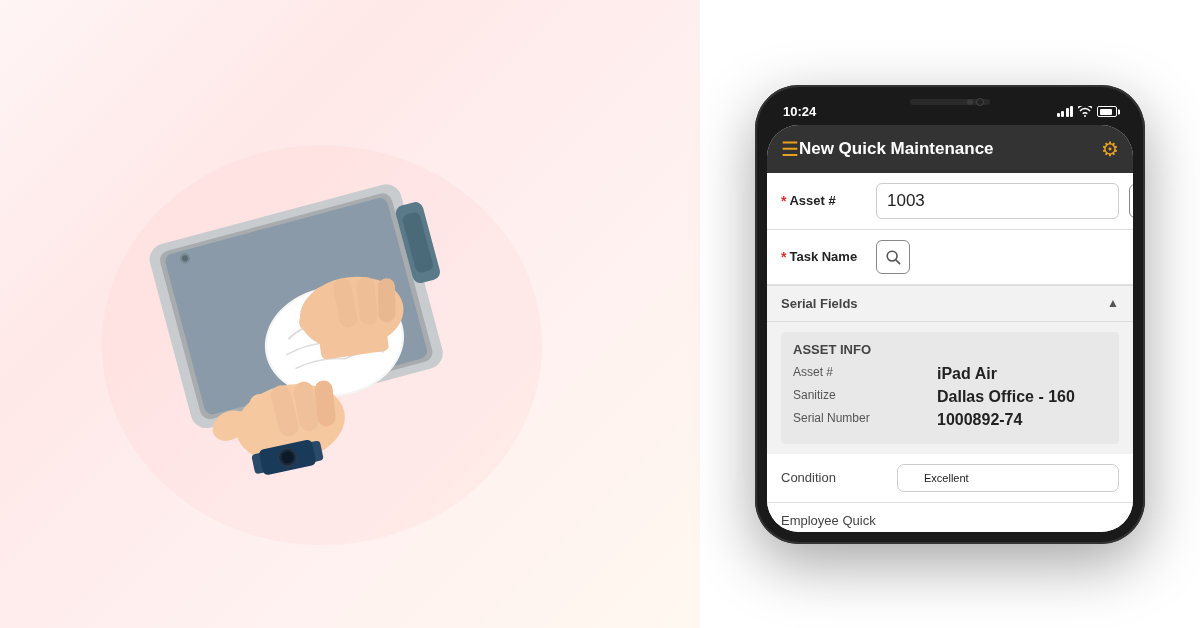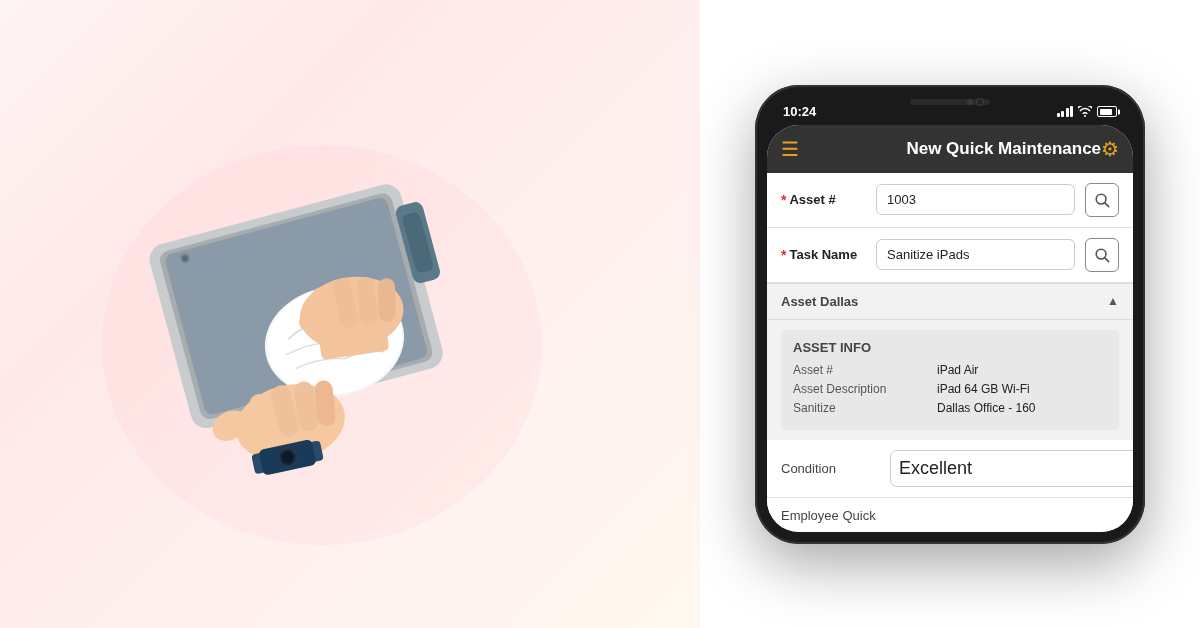--- a/index.html
+++ b/index.html
@@ -183,21 +183,21 @@
       font-size: 20px;
       line-height: 1;
       cursor: pointer;
     }
 
     .app-title {
       color: #fff;
       font-size: 17px;
       font-weight: 600;
       flex: 1;
-      text-align: right;
+      text-align: left;
     }
 
     .gear-icon {
       color: #e8a020;
       font-size: 20px;
       cursor: pointer;
     }
 
     
     .app-content {
@@ -233,21 +233,21 @@
     .required-star {
       color: #e03030;
       font-size: 14px;
     }
 
     .form-input {
       flex: 1;
       border: 1.5px solid #ccc;
       border-radius: 6px;
       padding: 7px 10px;
-      font-size: 13px;
+      font-size: 17px;
       color: #222;
       background: #fff;
     }
 
     .search-btn {
       width: 34px;
       height: 34px;
       border: 1.5px solid #888;
       border-radius: 6px;
       background: #fff;
@@ -306,53 +306,53 @@
       margin-bottom: 5px;
     }
 
     .asset-info-key {
       font-size: 12px;
       color: #555;
       min-width: 100px;
     }
 
     .asset-info-value {
-      font-size: 12px;
+      font-size: 16px;
       color: #222;
-      font-weight: 400;
+      font-weight: 700;
       padding-left: 36px;
     }
 
     
     .bottom-fields {
       background: #fff;
       padding: 0;
     }
 
     .bottom-form-row {
       display: flex;
       align-items: center;
       padding: 10px 14px;
       border-bottom: 1px solid #e0e0e0;
-      gap: 4px;
+      gap: 11px;
     }
 
     .bottom-label {
       font-size: 13px;
       font-weight: 500;
       color: #444;
       min-width: 105px;
     }
 
     .bottom-input {
       flex: 1;
       border: 1.5px solid #ccc;
       border-radius: 7px;
-      padding: 7px 8px;
-      font-size: 18px;
+      padding: 7px 26px;
+      font-size: 11px;
       color: #222;
       background: #fff;
     }
   </style>
 </head>
 <body>
 
 <div class="photo-section">
   <div class="photo-placeholder">
 
@@ -472,49 +472,48 @@
                 <line x1="12.5" y1="12.5" x2="16.5" y2="16.5" stroke="#555" stroke-width="1.8" stroke-linecap="round"></line>
               </svg>
             </div>
           </div>
 
           <div class="form-row">
             <div class="form-label">
               <span class="required-star">*</span>
               <span>Task Name</span>
             </div>
-            <input class="form-input" type="text" value="Sanitize iPads" style="">
             <div class="search-btn">
               <svg viewBox="0 0 18 18" fill="none" xmlns="http://www.w3.org/2000/svg">
                 <circle cx="8" cy="8" r="5.5" stroke="#555" stroke-width="1.8"></circle>
                 <line x1="12.5" y1="12.5" x2="16.5" y2="16.5" stroke="#555" stroke-width="1.8" stroke-linecap="round"></line>
               </svg>
             </div>
           </div>
         </div>
 
         <div class="section-header">
-          <span class="section-header-label">Asset Dallas</span>
+          <span class="section-header-label">Serial Fields</span>
           <span class="collapse-arrow">▲</span>
         </div>
 
         <div class="asset-info-box">
           <div class="asset-info-title">ASSET INFO</div>
 
           <div class="asset-info-row">
             <span class="asset-info-key">Asset #</span>
             <span class="asset-info-value">iPad Air</span>
           </div>
           <div class="asset-info-row">
-            <span class="asset-info-key">Asset Description</span>
-            <span class="asset-info-value">iPad 64 GB Wi-Fi</span>
-          </div>
-          <div class="asset-info-row">
             <span class="asset-info-key">Sanitize</span>
             <span class="asset-info-value">Dallas Office - 160</span>
+          </div>
+          <div class="asset-info-row">
+            <span class="asset-info-key">Serial Number</span>
+            <span class="asset-info-value">1000892-74</span>
           </div>
         </div>
 
         <div class="bottom-fields">
           <div class="bottom-form-row">
             <span class="bottom-label">Condition</span>
             <input class="bottom-input" type="text" value="Excellent" style="">
           </div>
           <div class="bottom-form-row">
             <span class="bottom-label">Employee Quick</span>

